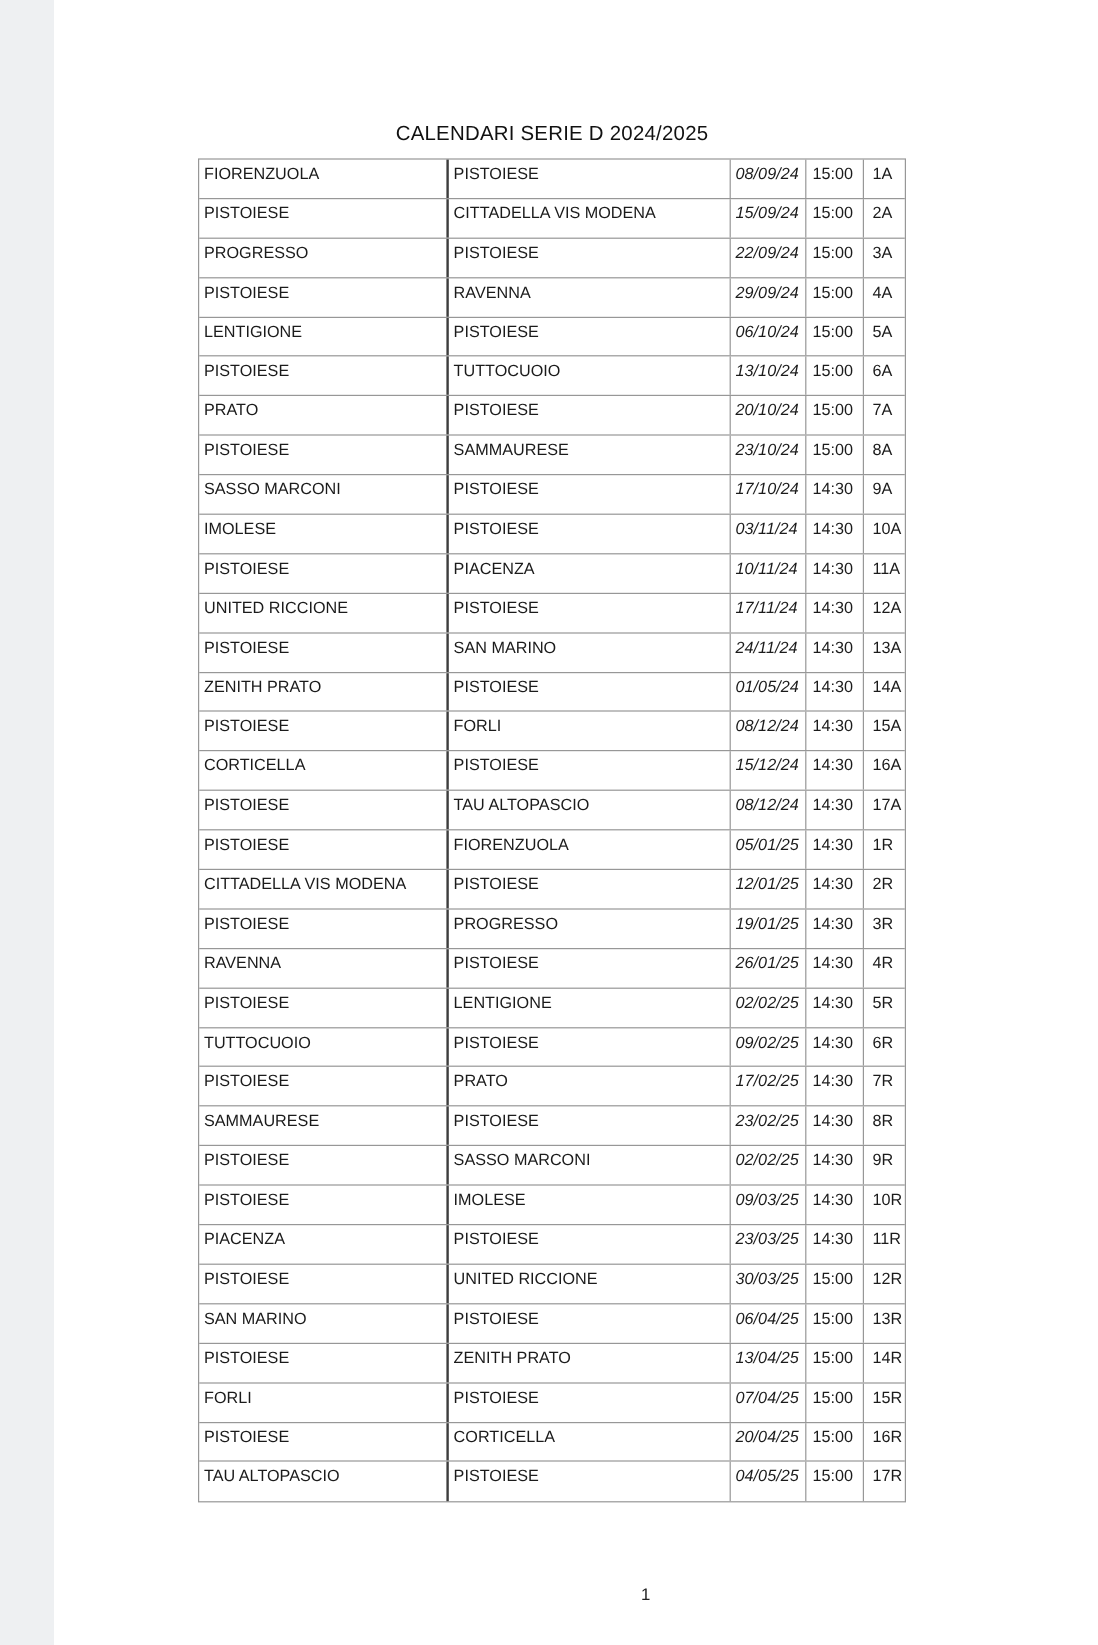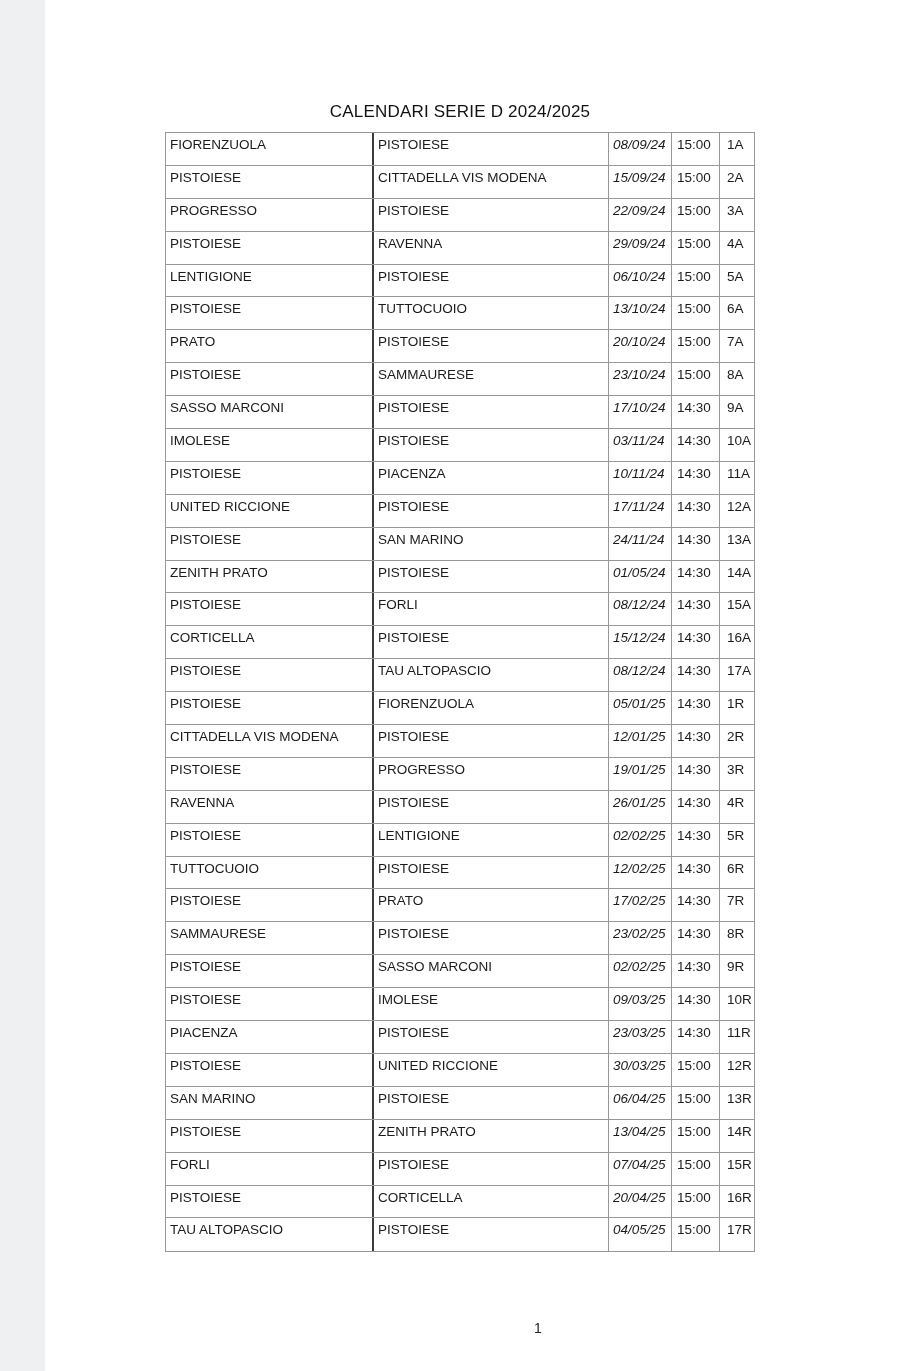--- a/index.html
+++ b/index.html
@@ -250,21 +250,21 @@
     <div class="cell c-home">PISTOIESE</div>
     <div class="cell c-away">LENTIGIONE</div>
     <div class="cell c-date">02/02/25</div>
     <div class="cell c-time">14:30</div>
     <div class="cell c-round">5R</div>
   </div>
 
   <div class="t-row">
     <div class="cell c-home">TUTTOCUOIO</div>
     <div class="cell c-away">PISTOIESE</div>
-    <div class="cell c-date">12/02/25</div>
+    <div class="cell c-date">09/02/25</div>
     <div class="cell c-time">14:30</div>
     <div class="cell c-round">6R</div>
   </div>
 
   <div class="t-row">
     <div class="cell c-home">PISTOIESE</div>
     <div class="cell c-away">PRATO</div>
     <div class="cell c-date">17/02/25</div>
     <div class="cell c-time">14:30</div>
     <div class="cell c-round">7R</div>

